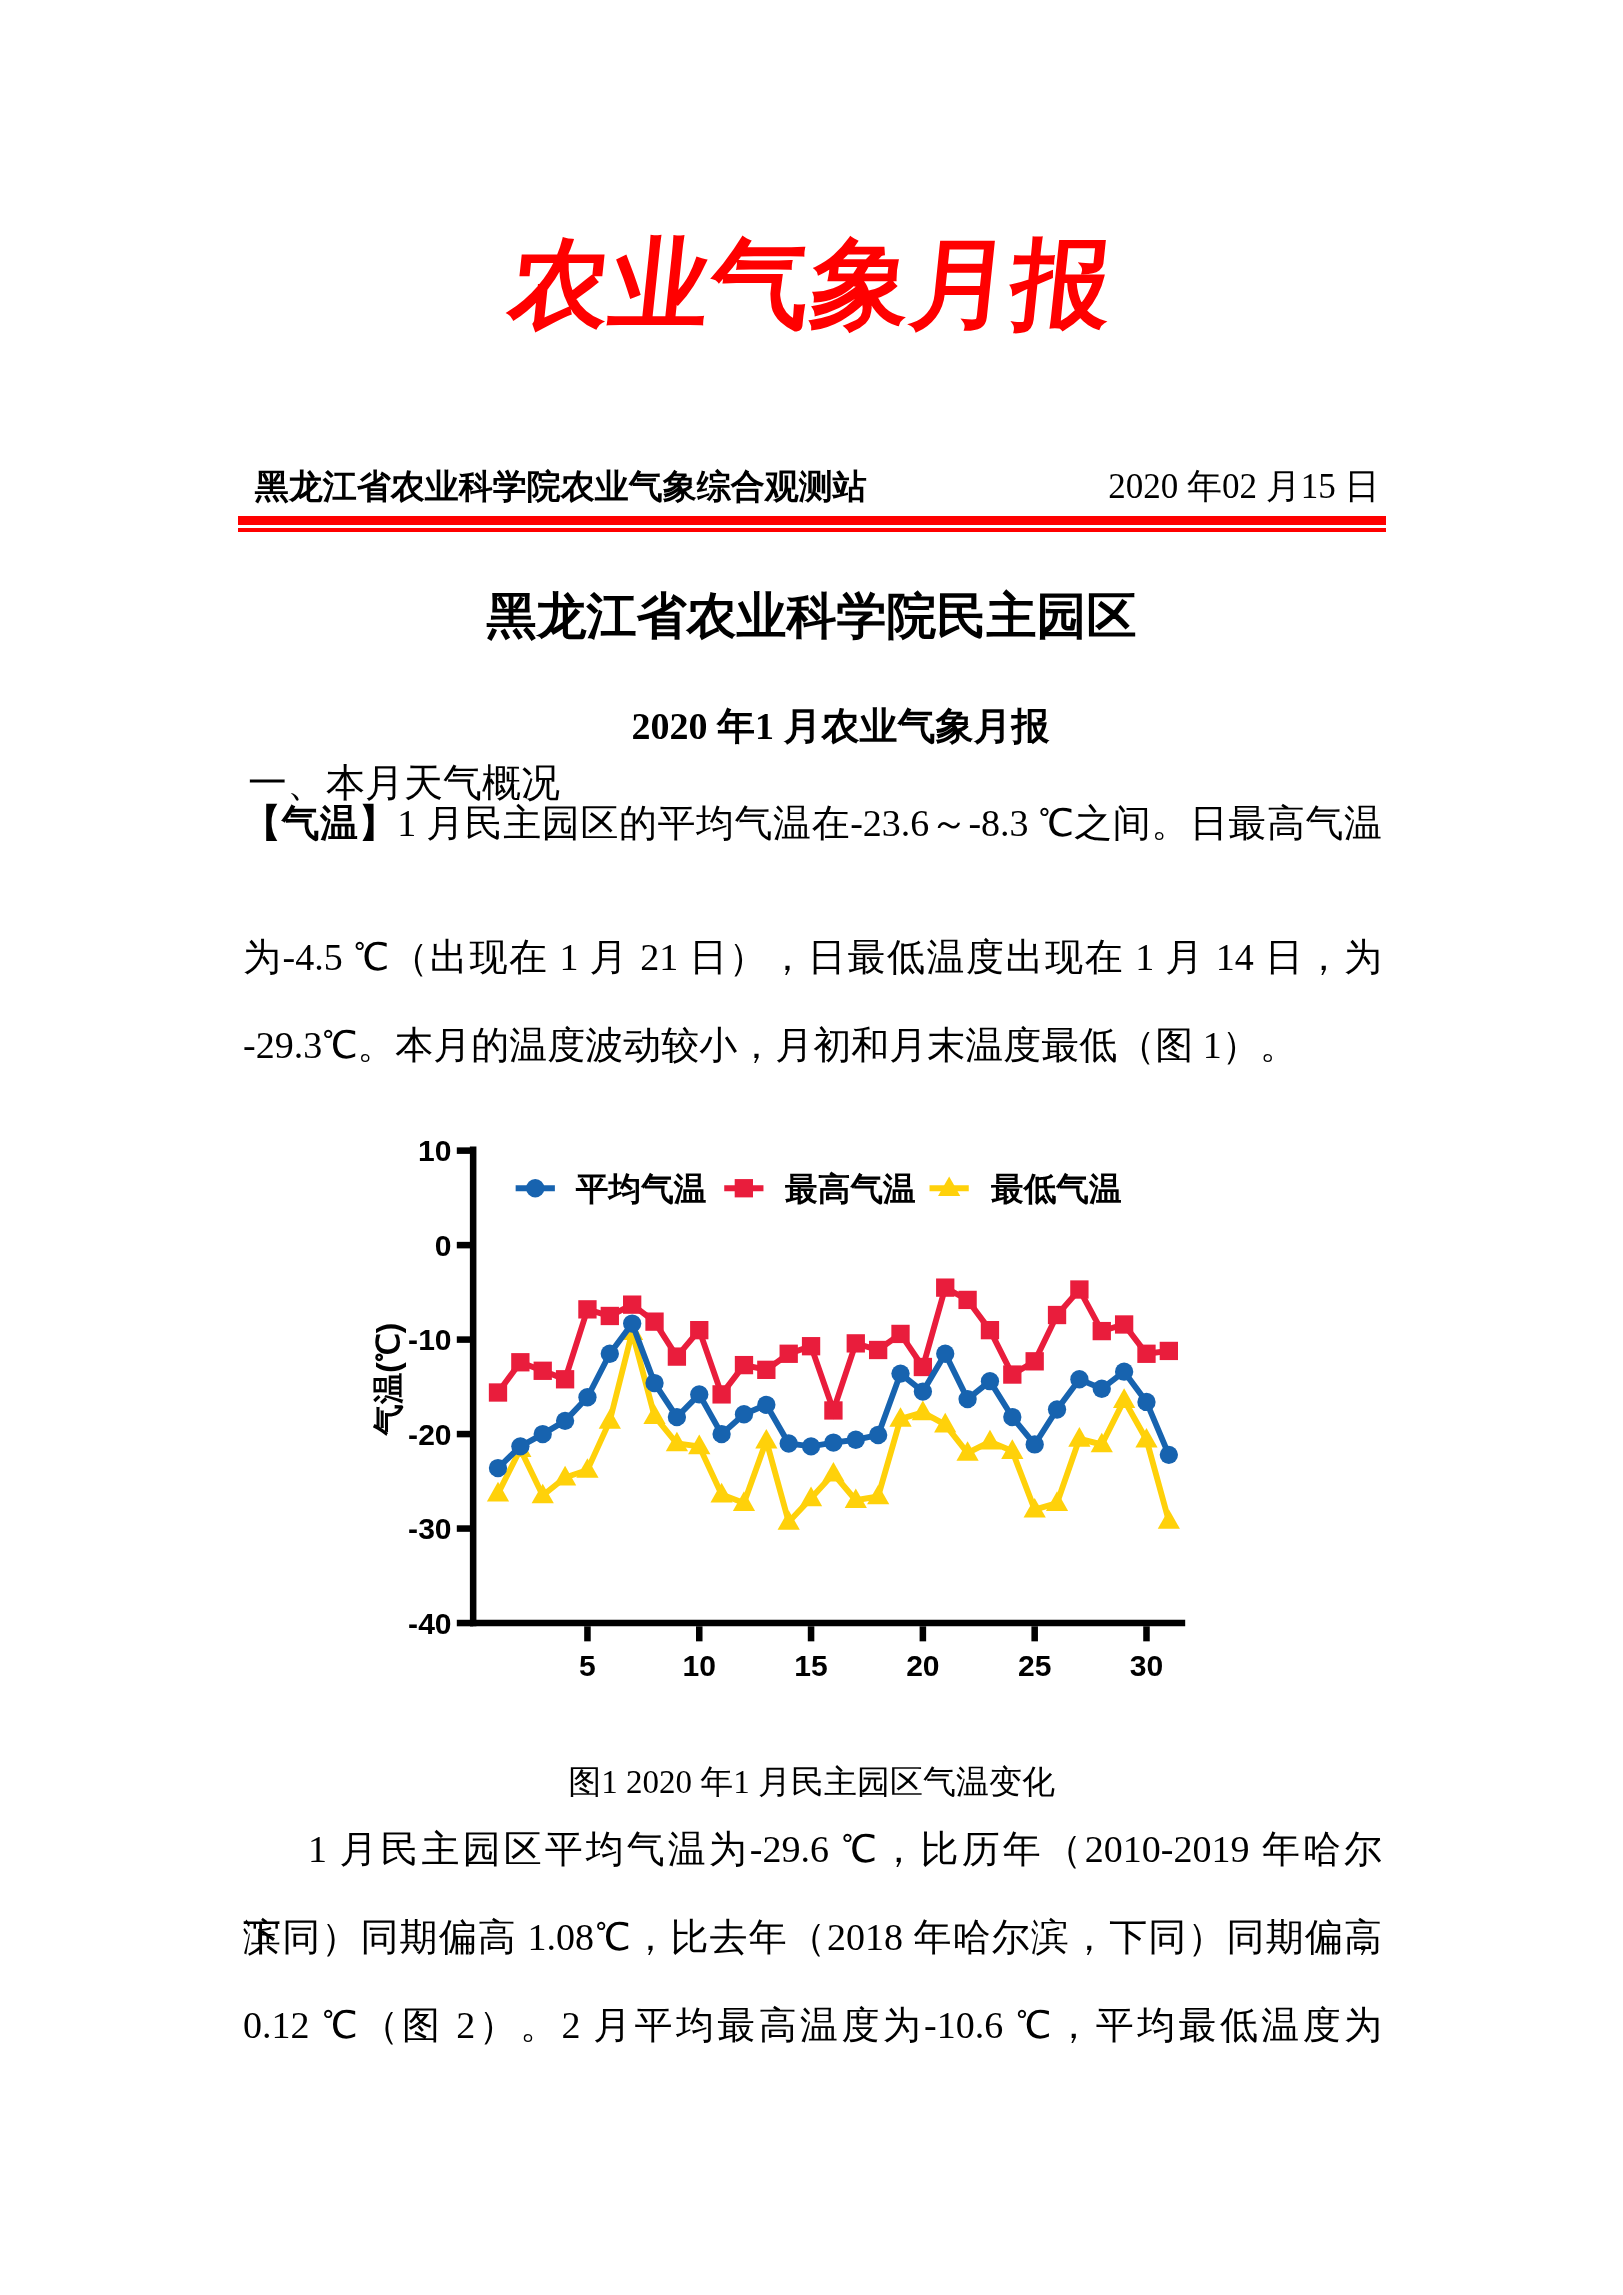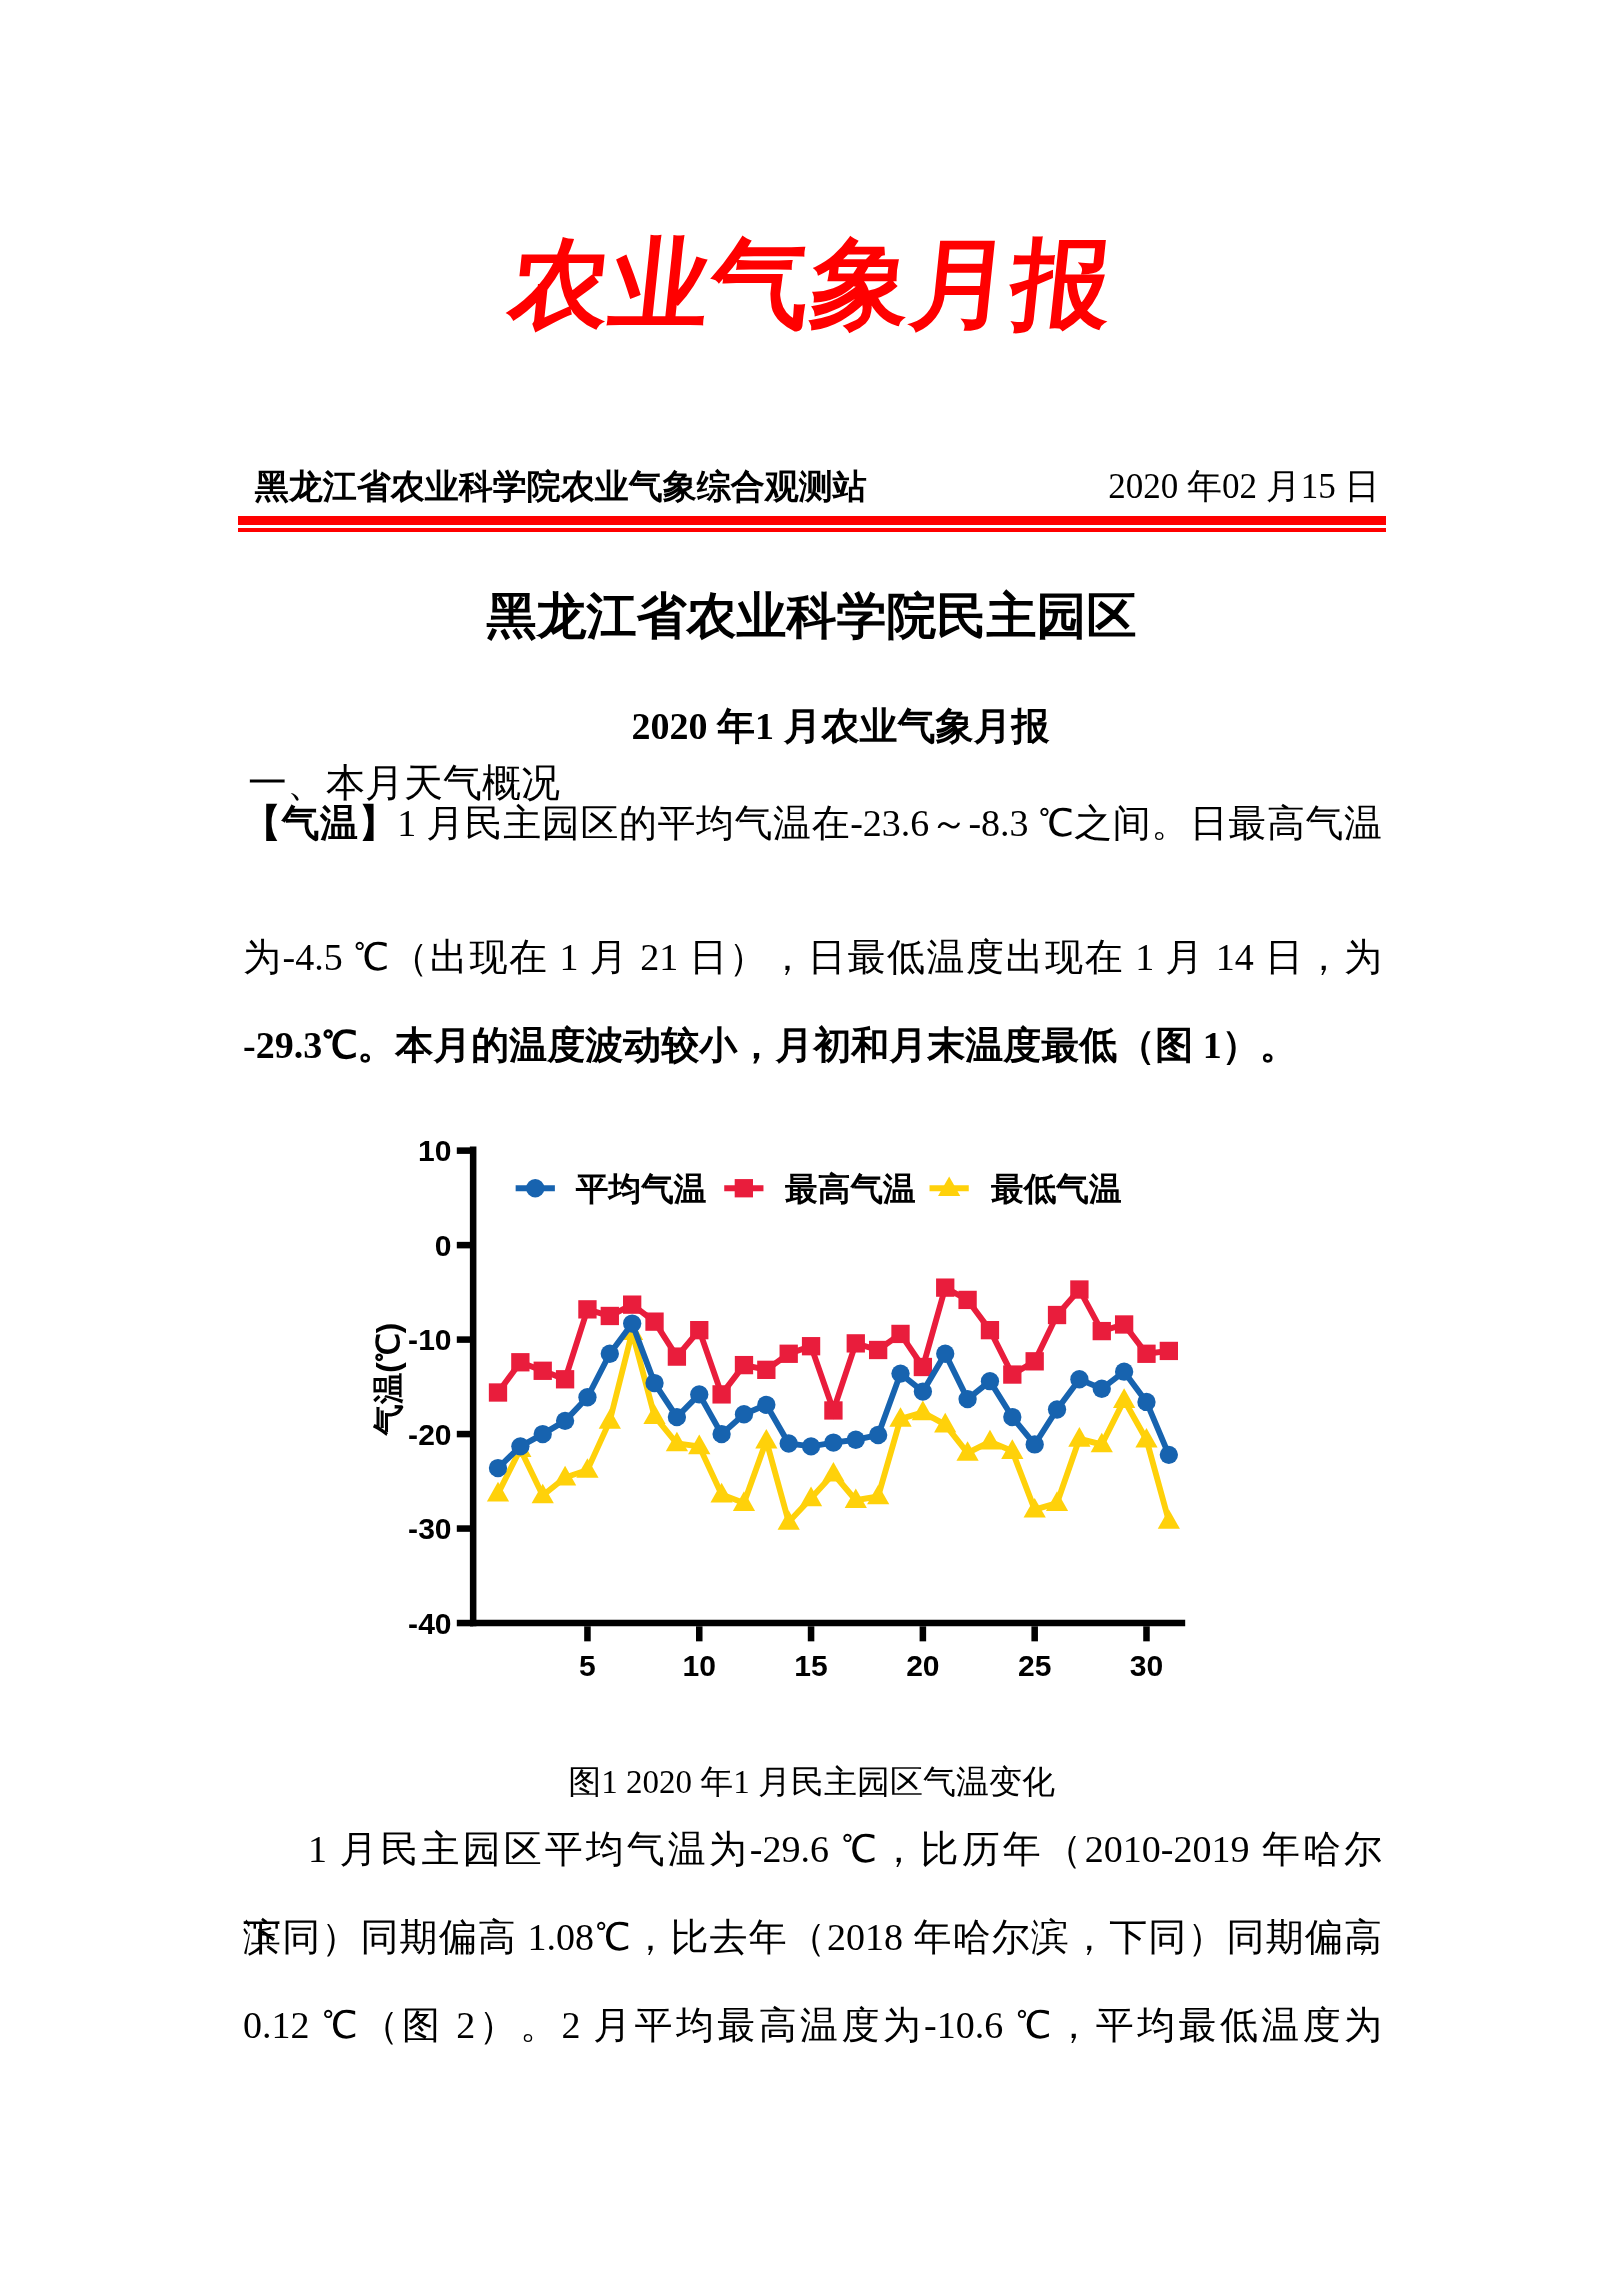--- a/index.html
+++ b/index.html
@@ -61,21 +61,21 @@
     white-space:nowrap;
   }
   .just{
     white-space:normal;
     text-align:justify;
     text-align-last:justify;
     text-justify:inter-ideograph;
   }
   .p1l1{top:779px;}
   .p1l2{top:913px;}
-  .p1l3{top:1001px;font-weight:bold;}
+  .p1l3{top:1001px;}
   .p2l1{top:1805px;text-indent:65px;}
   .p2l2{top:1893px;}
   .p2l3{top:1981px;}
   .bold-prefix{font-weight:bold;}
   .chart-wrap{left:366px;top:1132px;width:995px;height:595px;}
   .fig-caption{
     top:1762px;
     font-size:33px;line-height:41px;
   }
   svg text{

